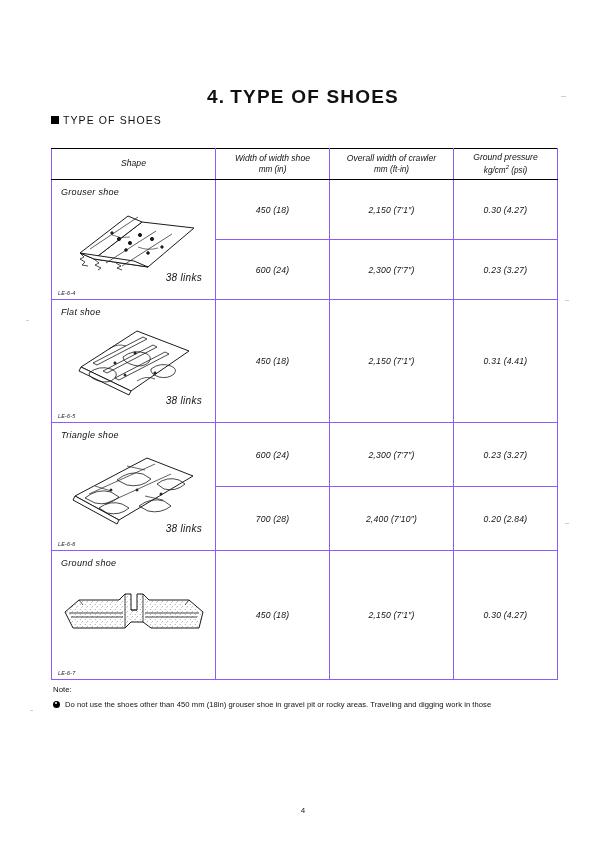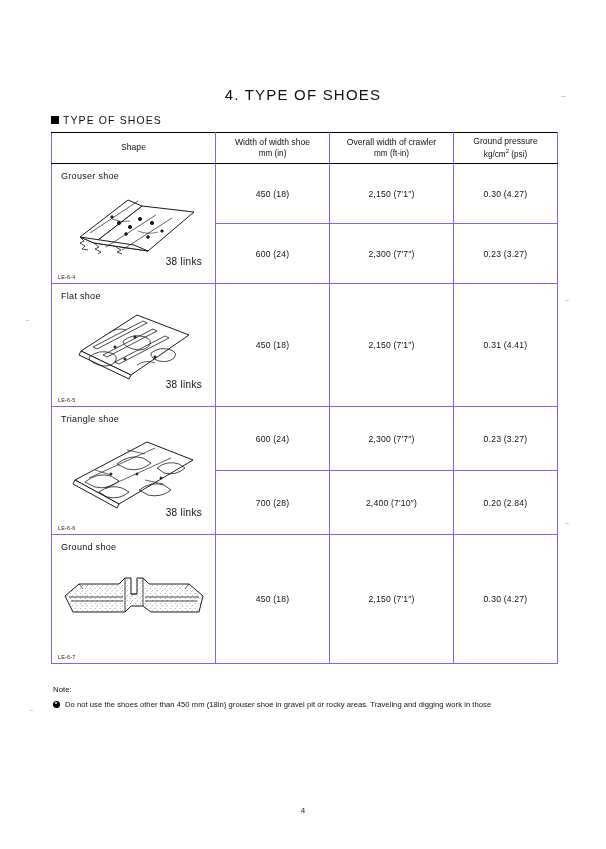--- a/index.html
+++ b/index.html
@@ -19,23 +19,23 @@
     overflow: hidden;
   }
 
   
   .chapter-title {
     position: absolute;
     left: 0;
     top: 86px;
     width: 606px;
     text-align: center;
-    font-size: 15px;
+    font-size: 19px;
     letter-spacing: 1.2px;
-    font-weight: normal;
+    font-weight: bold;
     color: #111;
   }
   .chapter-title .num { margin-right: 5px; }
 
   
   .section-heading {
     position: absolute;
     left: 51px;
     top: 114px;
     display: flex;
@@ -49,26 +49,27 @@
     height: 8px;
     background: #000;
     display: inline-block;
     margin-right: 4px;
   }
 
   
   .shoe-table {
     position: absolute;
     left: 51px;
-    top: 132px;
+    top: 148px;
     width: 506px;
     border-collapse: collapse;
     table-layout: fixed;
     font-size: 8.6px;
     color: #111;
+    font-style: italic;
   }
   .shoe-table th, .shoe-table td {
     border: 1px solid #8b5cf6;
     padding: 0;
     vertical-align: middle;
     font-weight: normal;
   }
   .shoe-table thead th {
     border-top: 1.4px solid #000;
     border-bottom: 1.1px solid #000;

